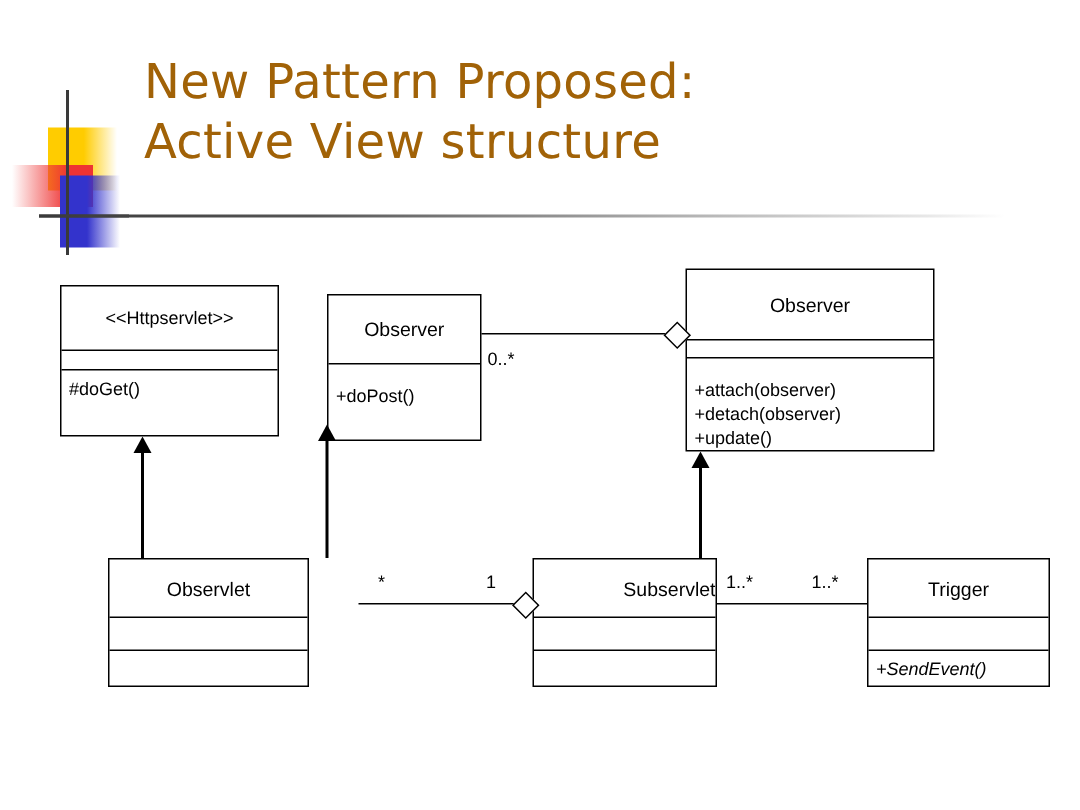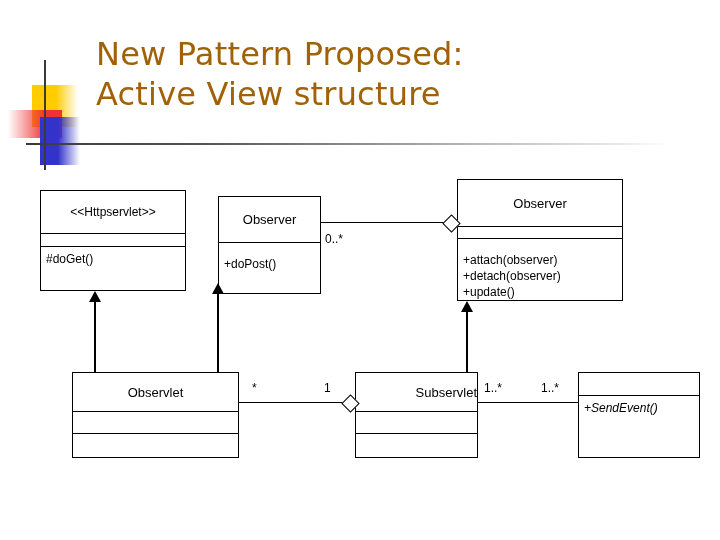--- a/index.html
+++ b/index.html
@@ -208,37 +208,40 @@
       <div class="uml-name">Observer</div>
     </div>
     <div class="uml-compartment" style="height:12px;"></div>
     <div class="uml-compartment" style="height:62px; justify-content:flex-end; padding-top:14px;">
       <div class="uml-member">+attach(observer)</div>
       <div class="uml-member">+detach(observer)</div>
       <div class="uml-member">+update()</div>
     </div>
   </div>
 
-  <div class="uml-class" style="left:72px; top:372px; width:167px; height:86px;">
+  <div class="uml-class" style="left:72px; top:372px; width:134px; height:86px;">
     <div class="uml-compartment" style="height:38px;">
       <div class="uml-name">Observlet</div>
     </div>
     <div class="uml-compartment" style="height:22px;"></div>
     <div class="uml-compartment" style="height:24px;"></div>
   </div>
 
   <div class="uml-class" style="left:355px; top:372px; width:123px; height:86px;">
     <div class="uml-compartment" style="height:38px;align-items:flex-end;">
       <div class="uml-name">Subservlet</div>
     </div>
     <div class="uml-compartment" style="height:22px;"></div>
     <div class="uml-compartment" style="height:24px;"></div>
   </div>
 
   <div class="uml-class" style="left:578px; top:372px; width:122px; height:86px;">
+    <div class="uml-compartment" style="height:38px;">
+      <div class="uml-name">Trigger</div>
+    </div>
     <div class="uml-compartment" style="height:22px;"></div>
     <div class="uml-compartment" style="height:24px;font-style:italic;">
       <div class="uml-member">+SendEvent()</div>
     </div>
   </div>
 
   <div class="line-h" style="left:321px; top:222px; width:129px;"></div>
   <div class="diamond" style="left:445px; top:217px;"></div>
   <div class="mult-label" style="left:325px; top:232px;">0..*</div>
 

